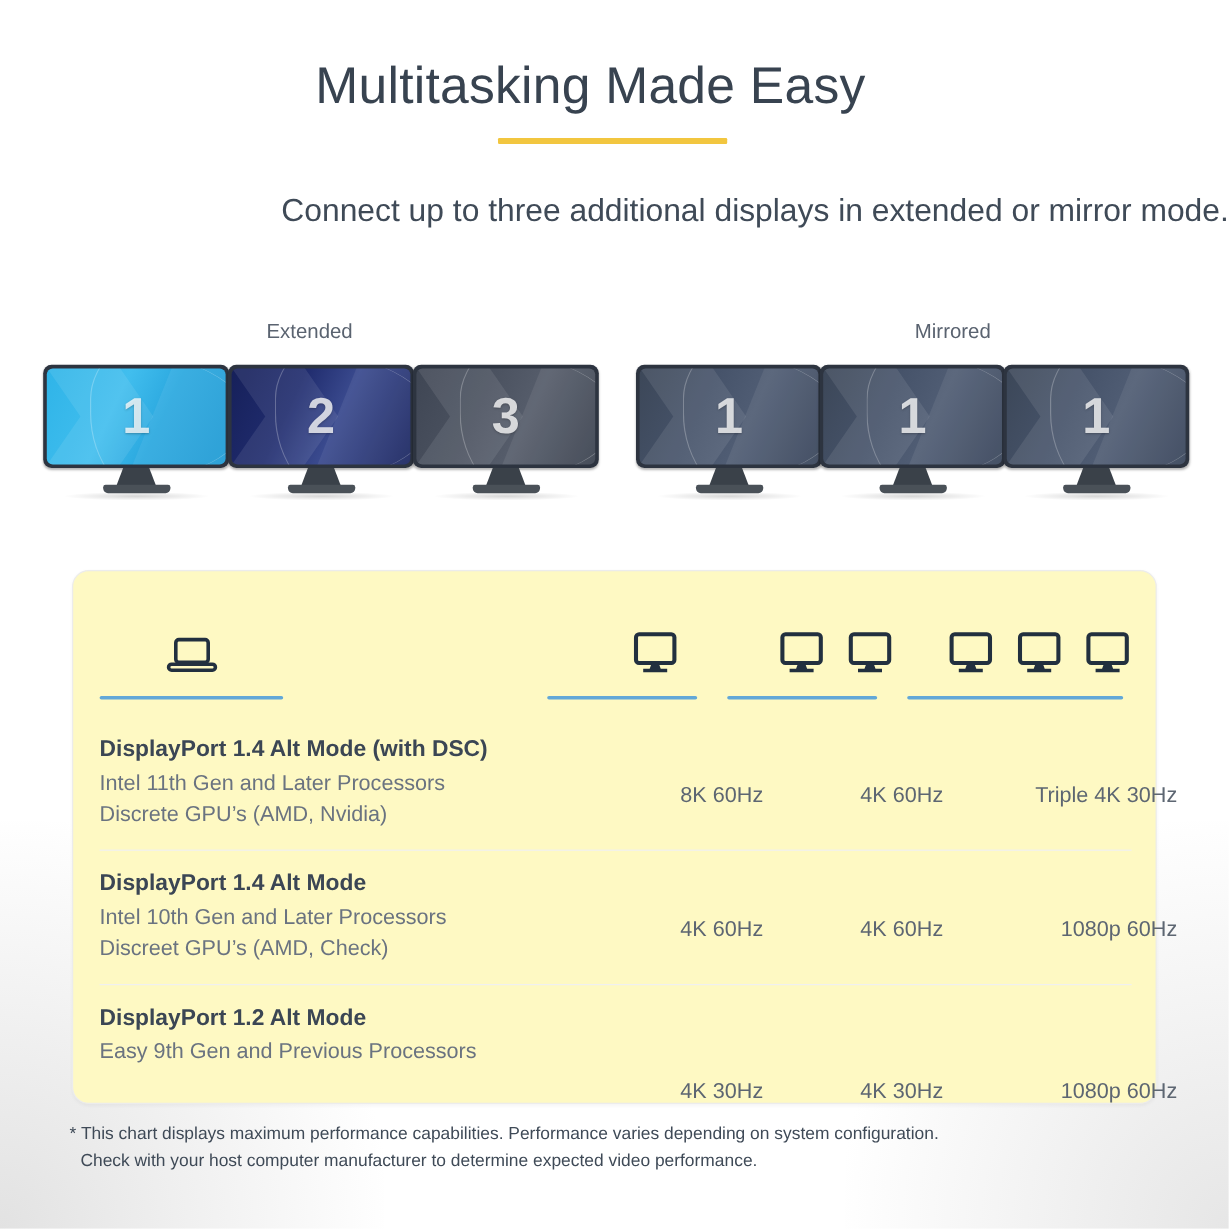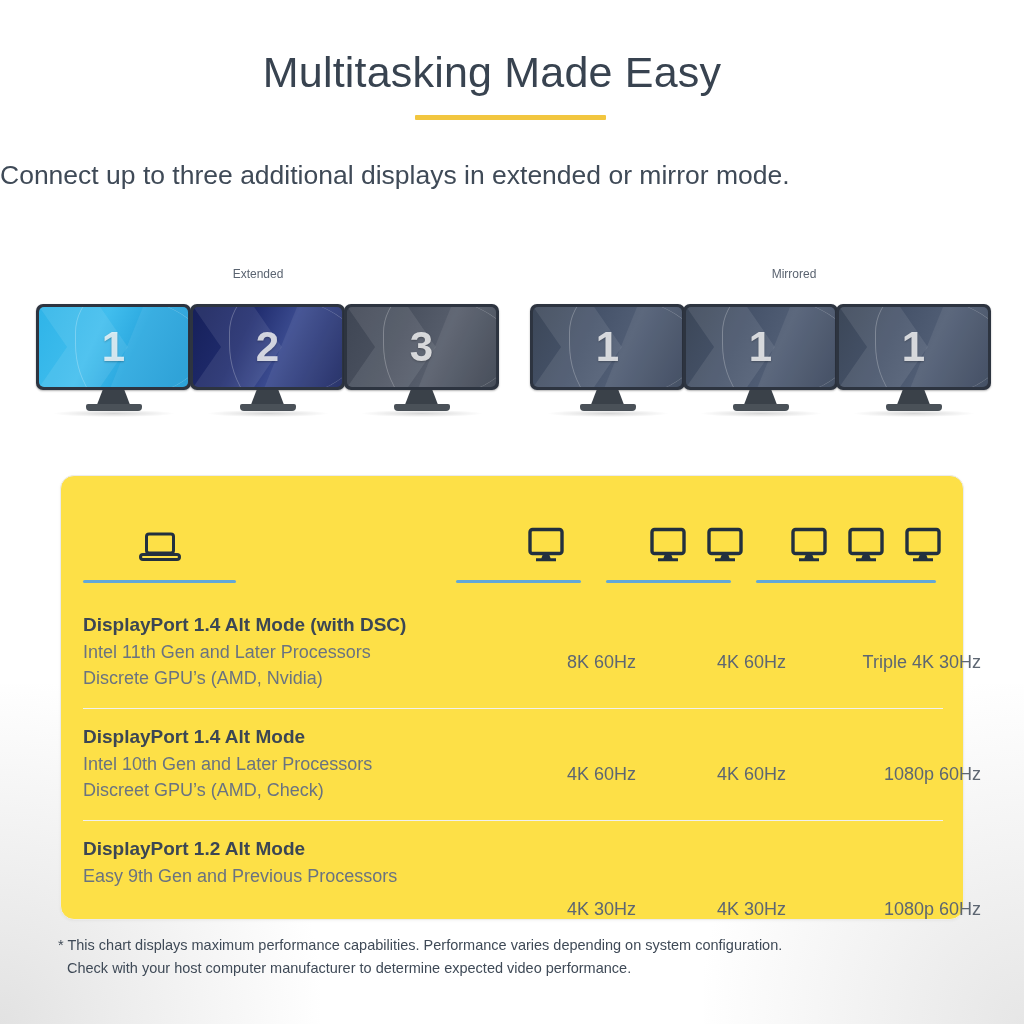--- a/index.html
+++ b/index.html
@@ -23,27 +23,27 @@
   
   .title {
     position:absolute; top:48px; left:0; width:984px; text-align:center;
     font-size:43px; font-weight:400; color:#384350; letter-spacing:.2px;
   }
   .title-rule {
     position:absolute; top:115px; left:415px; width:191px; height:5px;
     background:#f2c63f; border-radius:1px;
   }
   .subtitle {
-    position:absolute; top:160px; left:0; width:1024px; text-align:left;
+    position:absolute; top:160px; left:0; width:1024px; text-align:right;
     font-size:26.5px; font-weight:400; color:#3f4a57;
   }
 
   
   .group-label {
-    position:absolute; top:267px; font-size:12px; color:#5a6370; text-align:center; width:180px;
+    position:absolute; top:267px; font-size:17px; color:#5a6370; text-align:center; width:180px;
   }
   .group-label.extended { left:168px; }
   .group-label.mirrored { left:704px; }
 
   
   .monitor { position:absolute; top:304px; width:155px; }
   .mon-screen {
     position:relative; width:155px; height:86px; border-radius:7px;
     background:#2d3440; padding:3px; overflow:hidden;
     box-shadow:0 1px 2px rgba(0,0,0,.30);
@@ -92,21 +92,21 @@
   }
   .mon-shadow {
     position:absolute; left:50%; transform:translateX(-50%); top:106px;
     width:120px; height:7px; border-radius:50%;
     background:radial-gradient(ellipse at center, rgba(0,0,0,.16) 0%, rgba(0,0,0,0) 72%);
   }
 
   
   .card {
     position:absolute; left:60px; top:475px; width:904px; height:445px;
-    background:#fde047; border:1px solid #ececec; border-radius:14px;
+    background:#fef9c3; border:1px solid #ececec; border-radius:14px;
     box-shadow:0 1px 3px rgba(0,0,0,.045);
   }
 
   .col-head { position:absolute; top:44px; }
   .col-head .icons { display:flex; align-items:flex-end; justify-content:center; gap:13px; height:48px; }
   .col-rule { position:absolute; height:2.5px; background:#62a8d8; border-radius:2px; top:104px; }
 
   .table { position:absolute; left:0; top:120px; width:904px; }
   .row { position:relative; height:112px; }
   .row.last { height:100px; }

